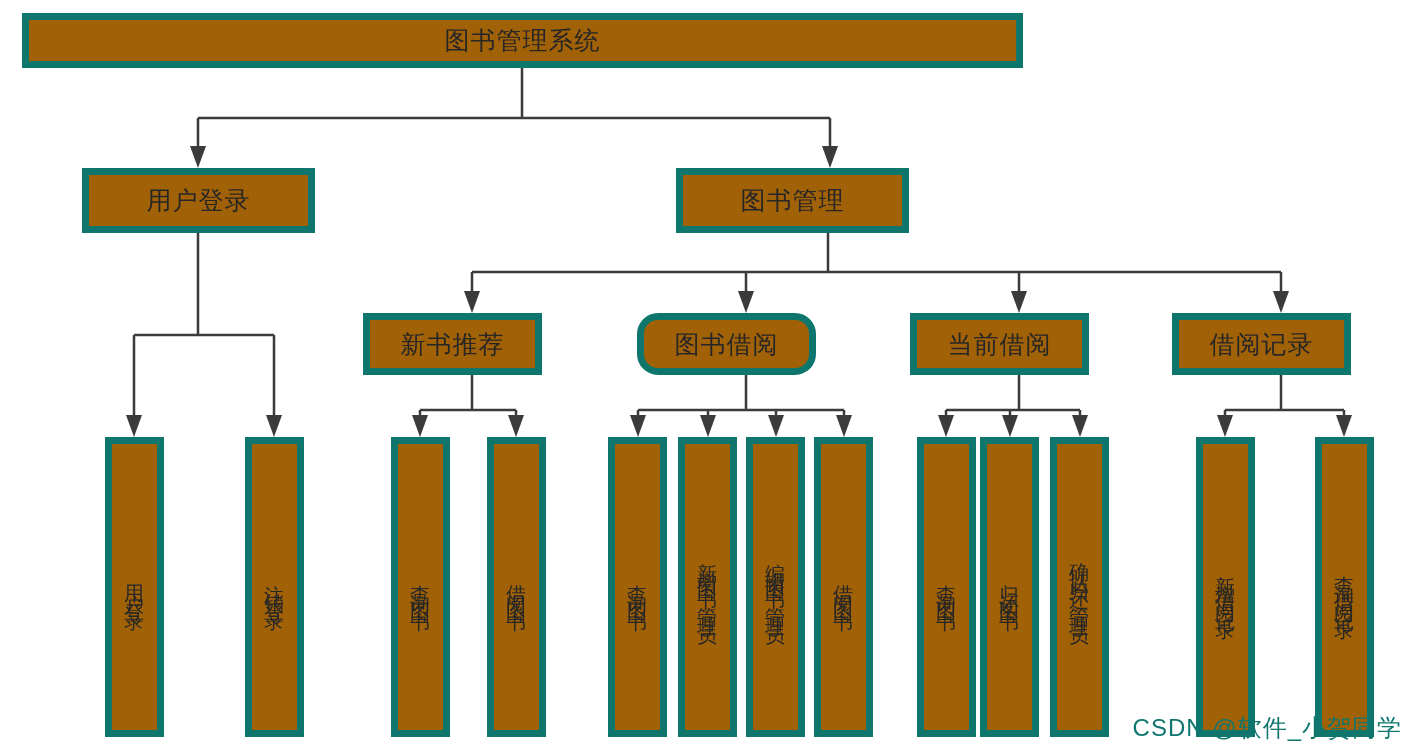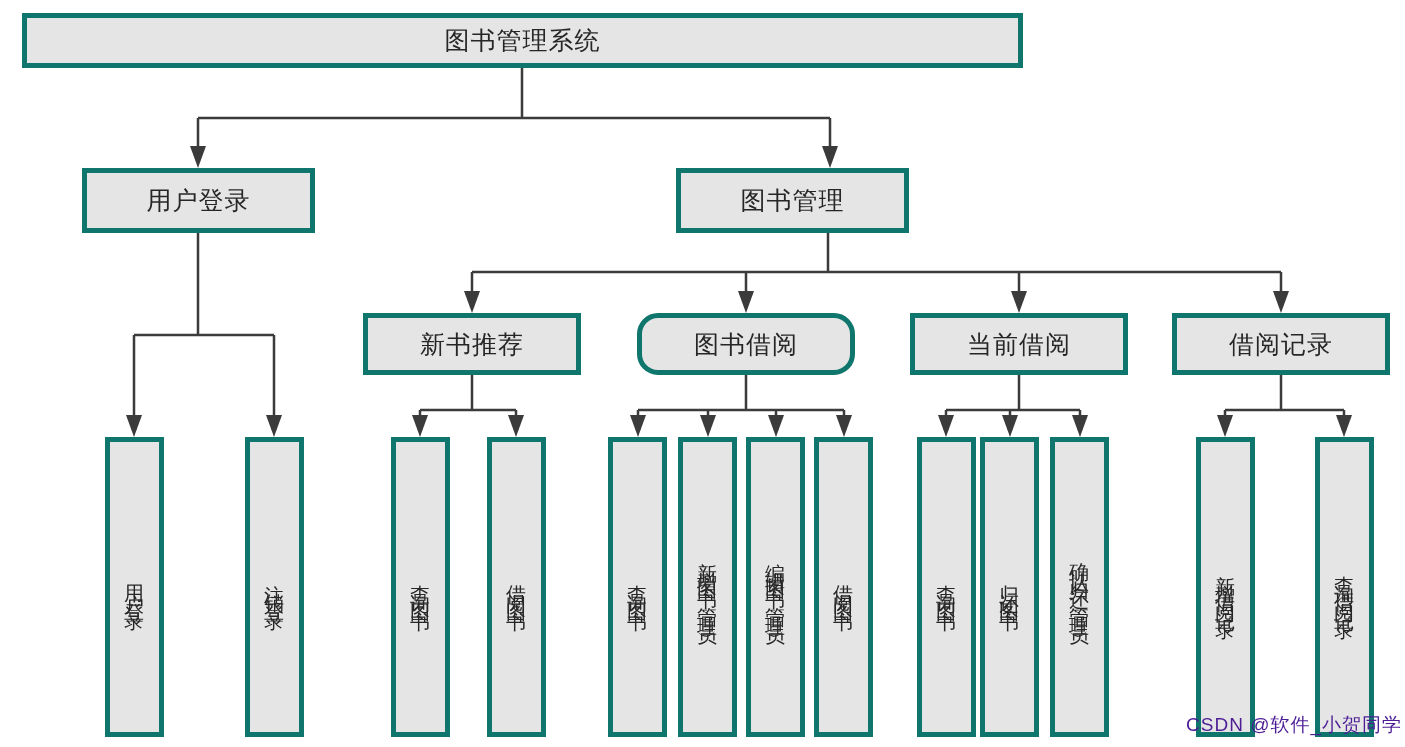--- a/index.html
+++ b/index.html
@@ -14,53 +14,53 @@
   }
   #connectors {
     position: absolute;
     left: 0; top: 0;
     width: 1405px; height: 747px;
     pointer-events: none;
   }
   .box {
     position: absolute;
     box-sizing: border-box;
-    border: 5px solid #0f766e;
-    background: #e5e5e5;
+    border: 7px solid #0f766e;
+    background: #a16207;
     display: flex;
     align-items: center;
     justify-content: center;
     text-align: center;
   }
   .hlabel {
     font-size: 25px;
     letter-spacing: 1px;
     color: #262626;
     white-space: nowrap;
   }
   .root  { left: 22px;  top: 13px;  width: 1001px; height: 55px; }
   .l2    { top: 168px; height: 65px; width: 233px; }
-  .l3    { top: 313px; height: 62px; width: 218px; }
+  .l3    { top: 313px; height: 62px; width: 179px; }
   .leaf  { top: 437px; height: 300px; width: 59px; }
   .vtext {
     writing-mode: vertical-rl;
     text-orientation: upright;
     font-size: 20px;
     letter-spacing: 9px;
     line-height: 1;
     color: #262626;
     white-space: nowrap;
   }
   .watermark {
     position: absolute;
     right: 3px;
     top: 712px;
-    font-size: 19px;
+    font-size: 24px;
     letter-spacing: 1px;
-    color: #4c1d95;
+    color: #0f766e;
     white-space: nowrap;
   }
 </style>
 </head>
 <body>
 
 <div id="diagram">
 
   <svg id="connectors" viewBox="0 0 1405 747" xmlns="http://www.w3.org/2000/svg">
       <path d="M522,68 V118 M198,118 H830 M198,118 V150 M830,118 V150 M198,233 V335 M134,335 H274 M134,335 V419 M274,335 V419 M828,233 V272 M472,272 H1281 M472,272 V295 M746,272 V295 M1019,272 V295 M1281,272 V295 M472,375 V410 M420,410 H516 M420,410 V419 M516,410 V419 M746,375 V410 M638,410 H844 M638,410 V419 M708,410 V419 M776,410 V419 M844,410 V419 M1019,375 V410 M946,410 H1080 M946,410 V419 M1010,410 V419 M1080,410 V419 M1281,375 V410 M1225,410 H1344 M1225,410 V419 M1344,410 V419" stroke="#3b3b3b" stroke-width="2.5" fill="none"></path>

